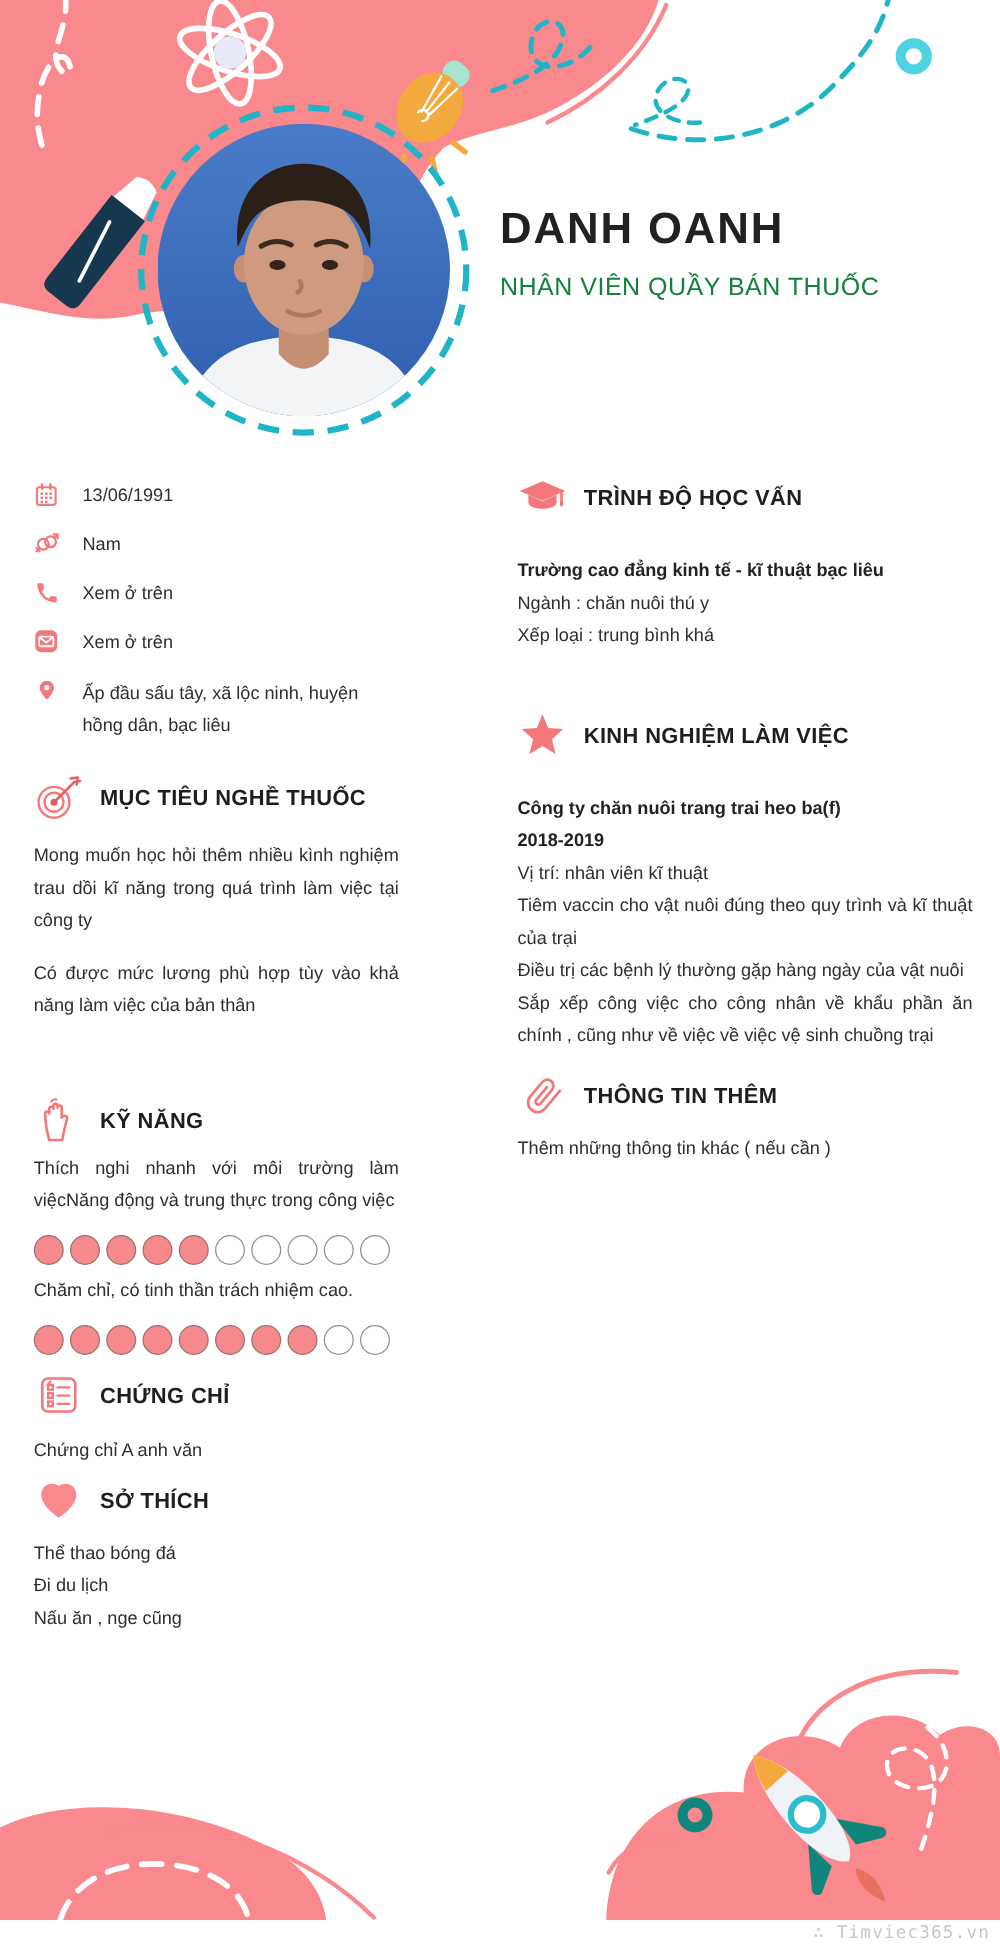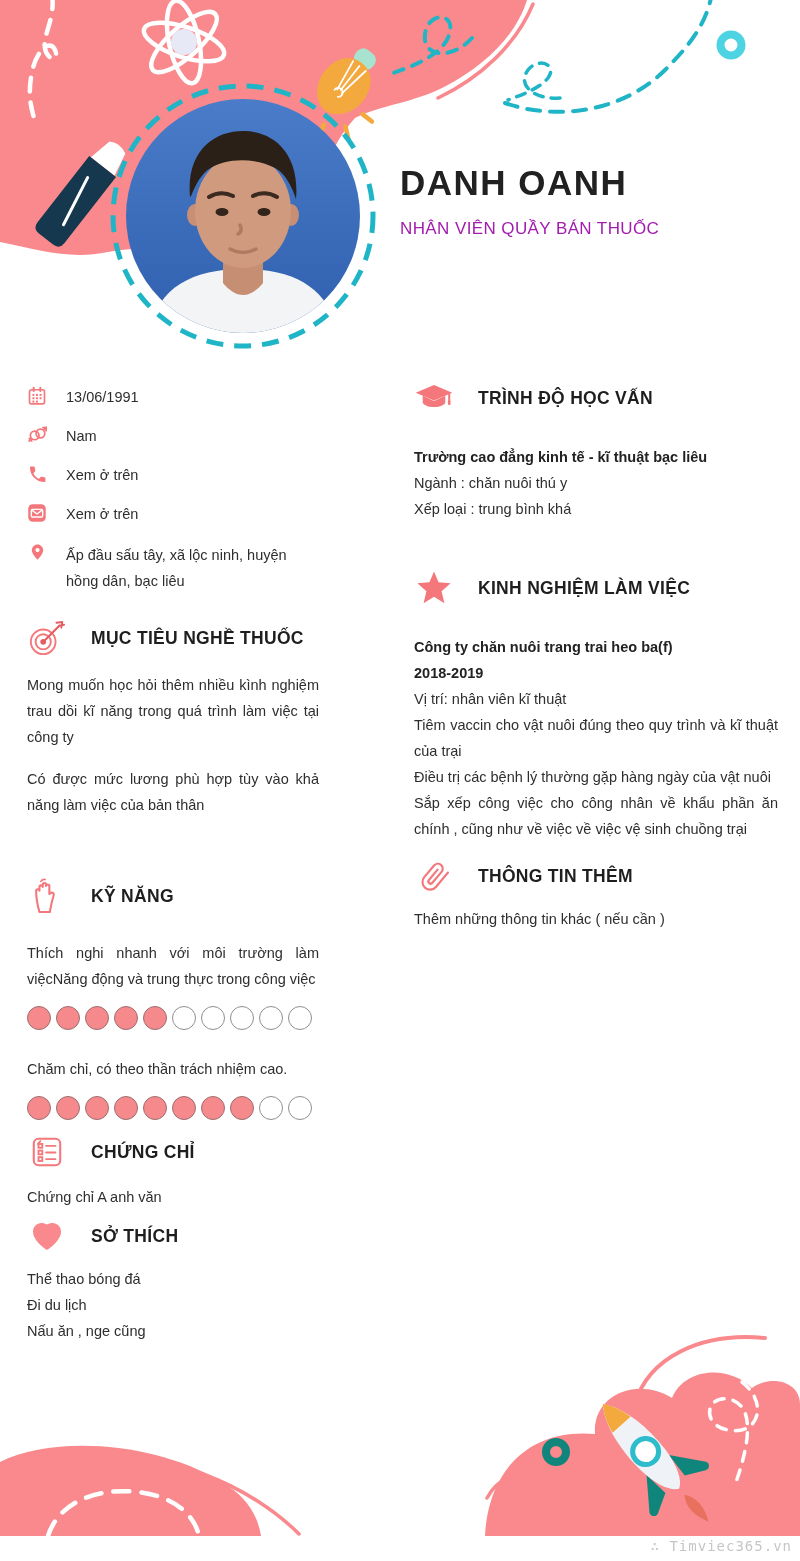--- a/index.html
+++ b/index.html
@@ -11,46 +11,46 @@
   .header-decor { position:absolute; left:0; top:0; width:800px; height:375px; }
   .footer-decor { position:absolute; left:0; top:1330px; width:800px; height:206px; }
 
   
   .photo-ring { position:absolute; left:110px; top:83px; width:266px; height:266px; }
   .photo { position:absolute; left:126px; top:99px; width:234px; height:234px; border-radius:50%; overflow:hidden; }
 
   
   .name-block { position:absolute; left:400px; top:163px; width:370px; }
   .name { font-size:35px; font-weight:800; letter-spacing:1.5px; color:#212121; }
-  .job-title { margin-top:16px; font-size:17px; font-weight:400; letter-spacing:.4px; color:#a21caf; }
+  .job-title { margin-top:16px; font-size:20px; font-weight:400; letter-spacing:.4px; color:#15803d; }
 
   
   .col-left  { position:absolute; left:27px;  top:385px; width:292px; }
   .col-right { position:absolute; left:414px; top:380px; width:364px; }
 
   
   .info-row { display:flex; align-items:flex-start; gap:19px; margin-bottom:16px; }
   .info-row .ic { width:20px; height:22px; flex:0 0 20px; display:flex; align-items:center; justify-content:center; }
   .info-row .txt { font-size:14.5px; line-height:22px; color:#2e2e2e; padding-top:1px; }
   .info-row.addr .txt { line-height:26px; }
 
   
-  .sec-head { display:flex; align-items:center; gap:24px; height:36px; }
+  .sec-head { display:flex; align-items:center; gap:13px; height:36px; }
   .sec-head .hic { width:40px; flex:0 0 40px; display:flex; align-items:center; justify-content:center; }
   .sec-head .htxt { font-size:17.5px; font-weight:700; color:#1e1e1e; letter-spacing:.3px; white-space:nowrap; }
 
   .body-txt { font-size:14.5px; line-height:26px; color:#2e2e2e; }
   .just { text-align:justify; }
   .bold-line { font-weight:700; color:#222; }
 
   
   .sec-objective .sec-head { margin-top:26px; }
   .sec-objective .body-txt { margin-top:16px; }
   .sec-skills .sec-head { margin-top:60px; }
-  .skill-label { margin-top:26px; }
+  .skill-label { margin-top:8px; }
   .skill-dots { display:flex; gap:5px; margin-top:14px; }
   .dot { width:24px; height:24px; border-radius:50%; background:#fff; border:1.5px solid #8f8f8f; }
   .dot.filled { background:#f6898c; border-color:#9b7070; }
   .sec-certs .sec-head { margin-top:14px; }
   .sec-certs .body-txt { margin-top:14px; }
   .sec-hobbies .sec-head { margin-top:8px; }
   .sec-hobbies .body-txt { margin-top:12px; }
 
   
   .sec-edu .body-txt { margin-top:28px; }
@@ -235,21 +235,21 @@
           <span class="dot filled"></span>
           <span class="dot filled"></span>
           <span class="dot filled"></span>
           <span class="dot filled"></span>
           <span class="dot"></span>
           <span class="dot"></span>
           <span class="dot"></span>
           <span class="dot"></span>
           <span class="dot"></span>
         </div>
-      <p class="body-txt just skill-label">Chăm chỉ, có theo thần trách nhiệm cao.</p>
+      <p class="body-txt just skill-label">Chăm chỉ, có tinh thần trách nhiệm cao.</p>
       <div class="skill-dots">
           <span class="dot filled"></span>
           <span class="dot filled"></span>
           <span class="dot filled"></span>
           <span class="dot filled"></span>
           <span class="dot filled"></span>
           <span class="dot filled"></span>
           <span class="dot filled"></span>
           <span class="dot filled"></span>
           <span class="dot"></span>

